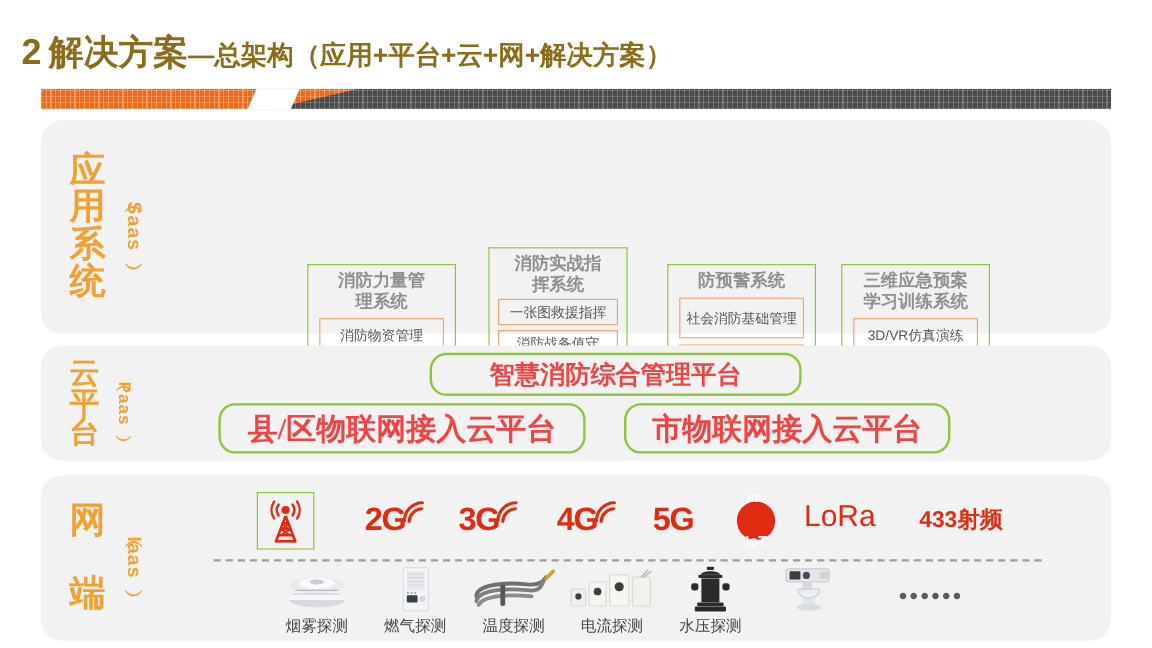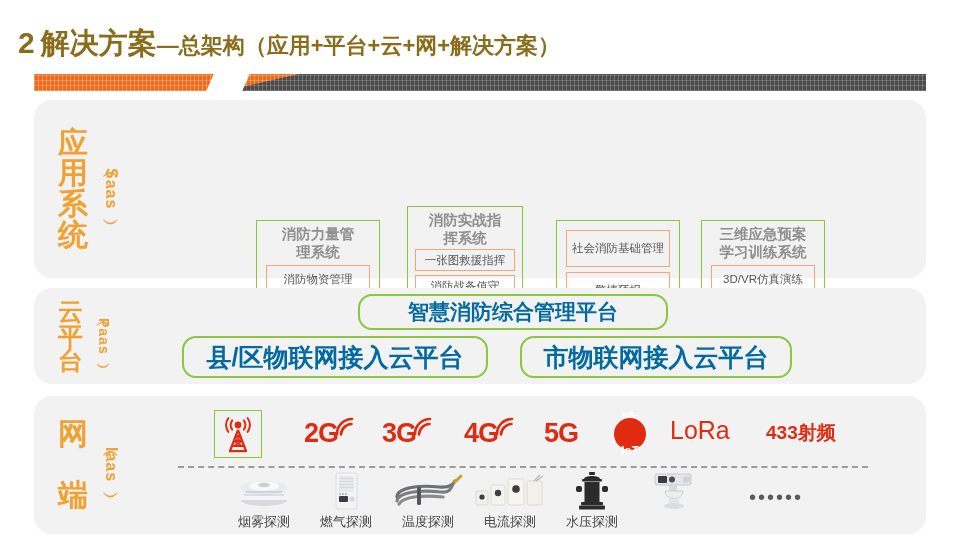--- a/index.html
+++ b/index.html
@@ -163,27 +163,28 @@
     width: 104px; height: 37px; margin-bottom: 5px;
   }
   #card-1 .app-item { width: 100px; height: 22px; margin-bottom: 4px; }
   #card-1 .app-card-title { margin-bottom: 2px; }
 
   
   .cloud-box {
     position: absolute;
     border: 2px solid #8cc63f;
     border-radius: 14px;
-    color: #0369a1;
+    color: #ef4444;
     font-weight: bold;
     display: flex;
     align-items: center;
     justify-content: center;
     box-sizing: border-box;
     background: transparent;
+    font-family: Liberation Serif, serif;
   }
   #cloud-top { left: 358px; top: 294px; width: 310px; height: 36px; font-size: 21px; }
   #cloud-left  { left: 182px; top: 336px; width: 306px; height: 42px; font-size: 25px; }
   #cloud-right { left: 520px; top: 336px; width: 272px; height: 42px; font-size: 25px; }
 
   
   #net-tech-row {
     position: absolute;
     left: 214px;
     top: 408px;
@@ -330,20 +331,21 @@
       <div>挥系统</div>
     </div>
     <div class="app-item">一张图救援指挥</div>
     <div class="app-item">消防战备值守</div>
     <div class="app-item">消防重大安保</div>
     <div class="app-item">辅助决策</div>
   </div>
 
   <div class="app-card" id="card-2">
     <div class="app-card-title">
+      <div>防预警系统</div>
     </div>
     <div class="app-item">社会消防基础管理</div>
     <div class="app-item">警情预报</div>
     <div class="app-item">大数据分析研判</div>
   </div>
 
   <div class="app-card" id="card-3">
     <div class="app-card-title">
       <div>三维应急预案</div>
       <div>学习训练系统</div>

